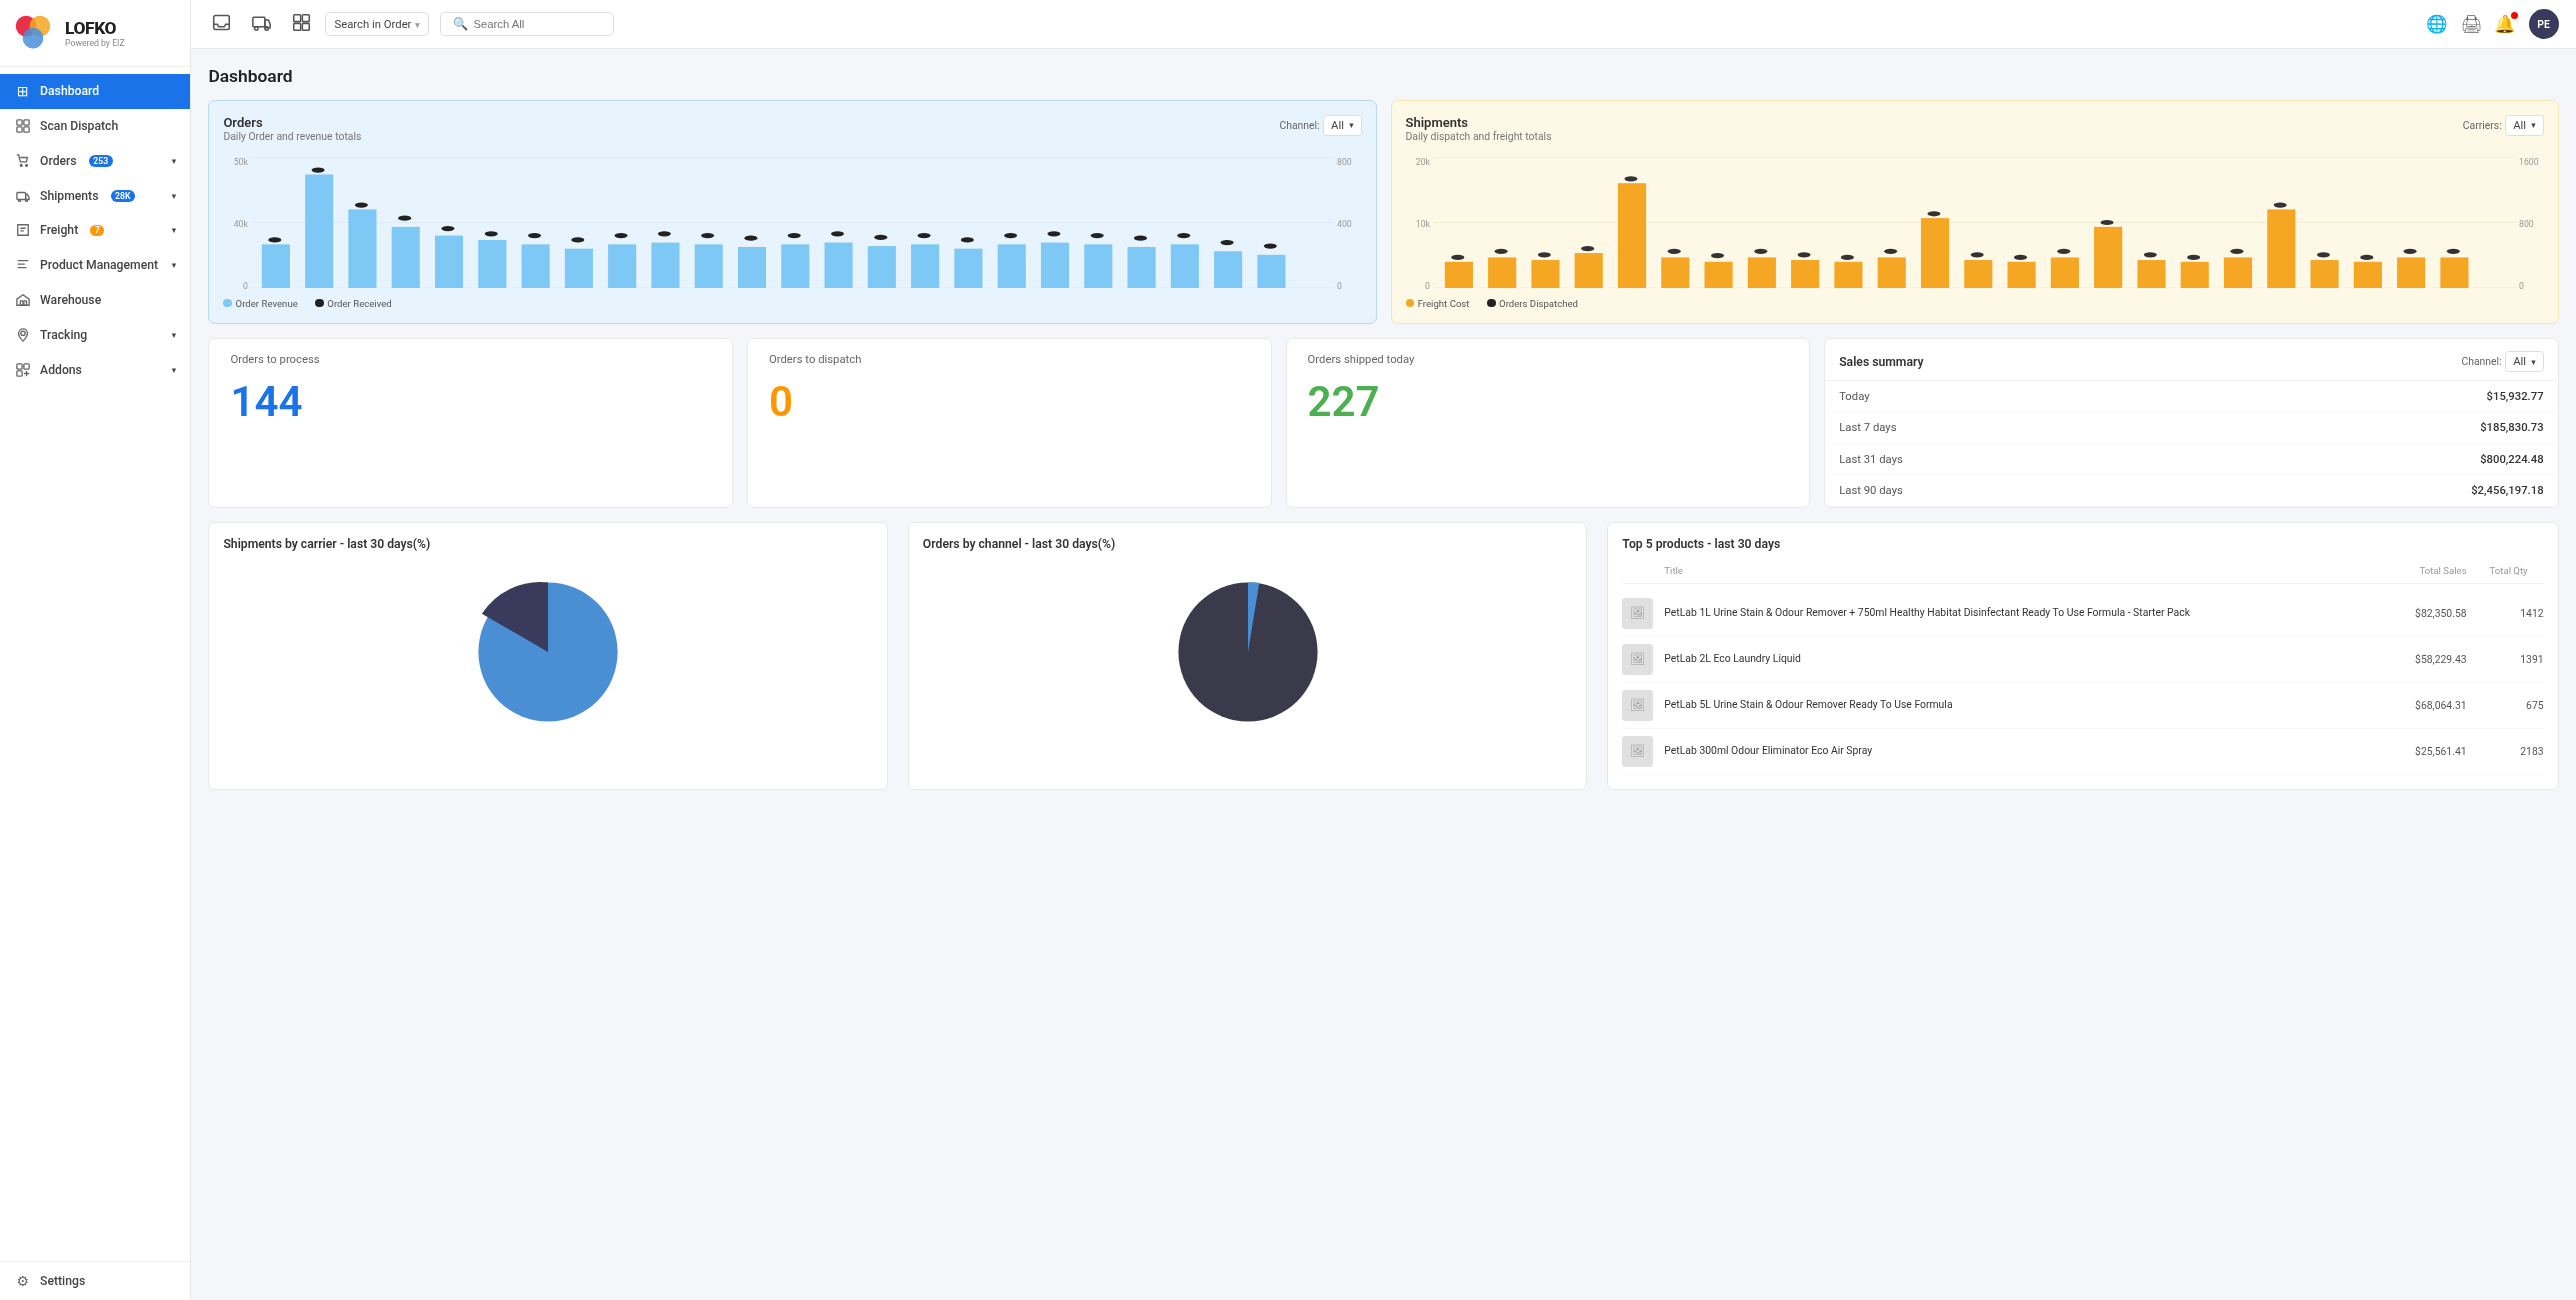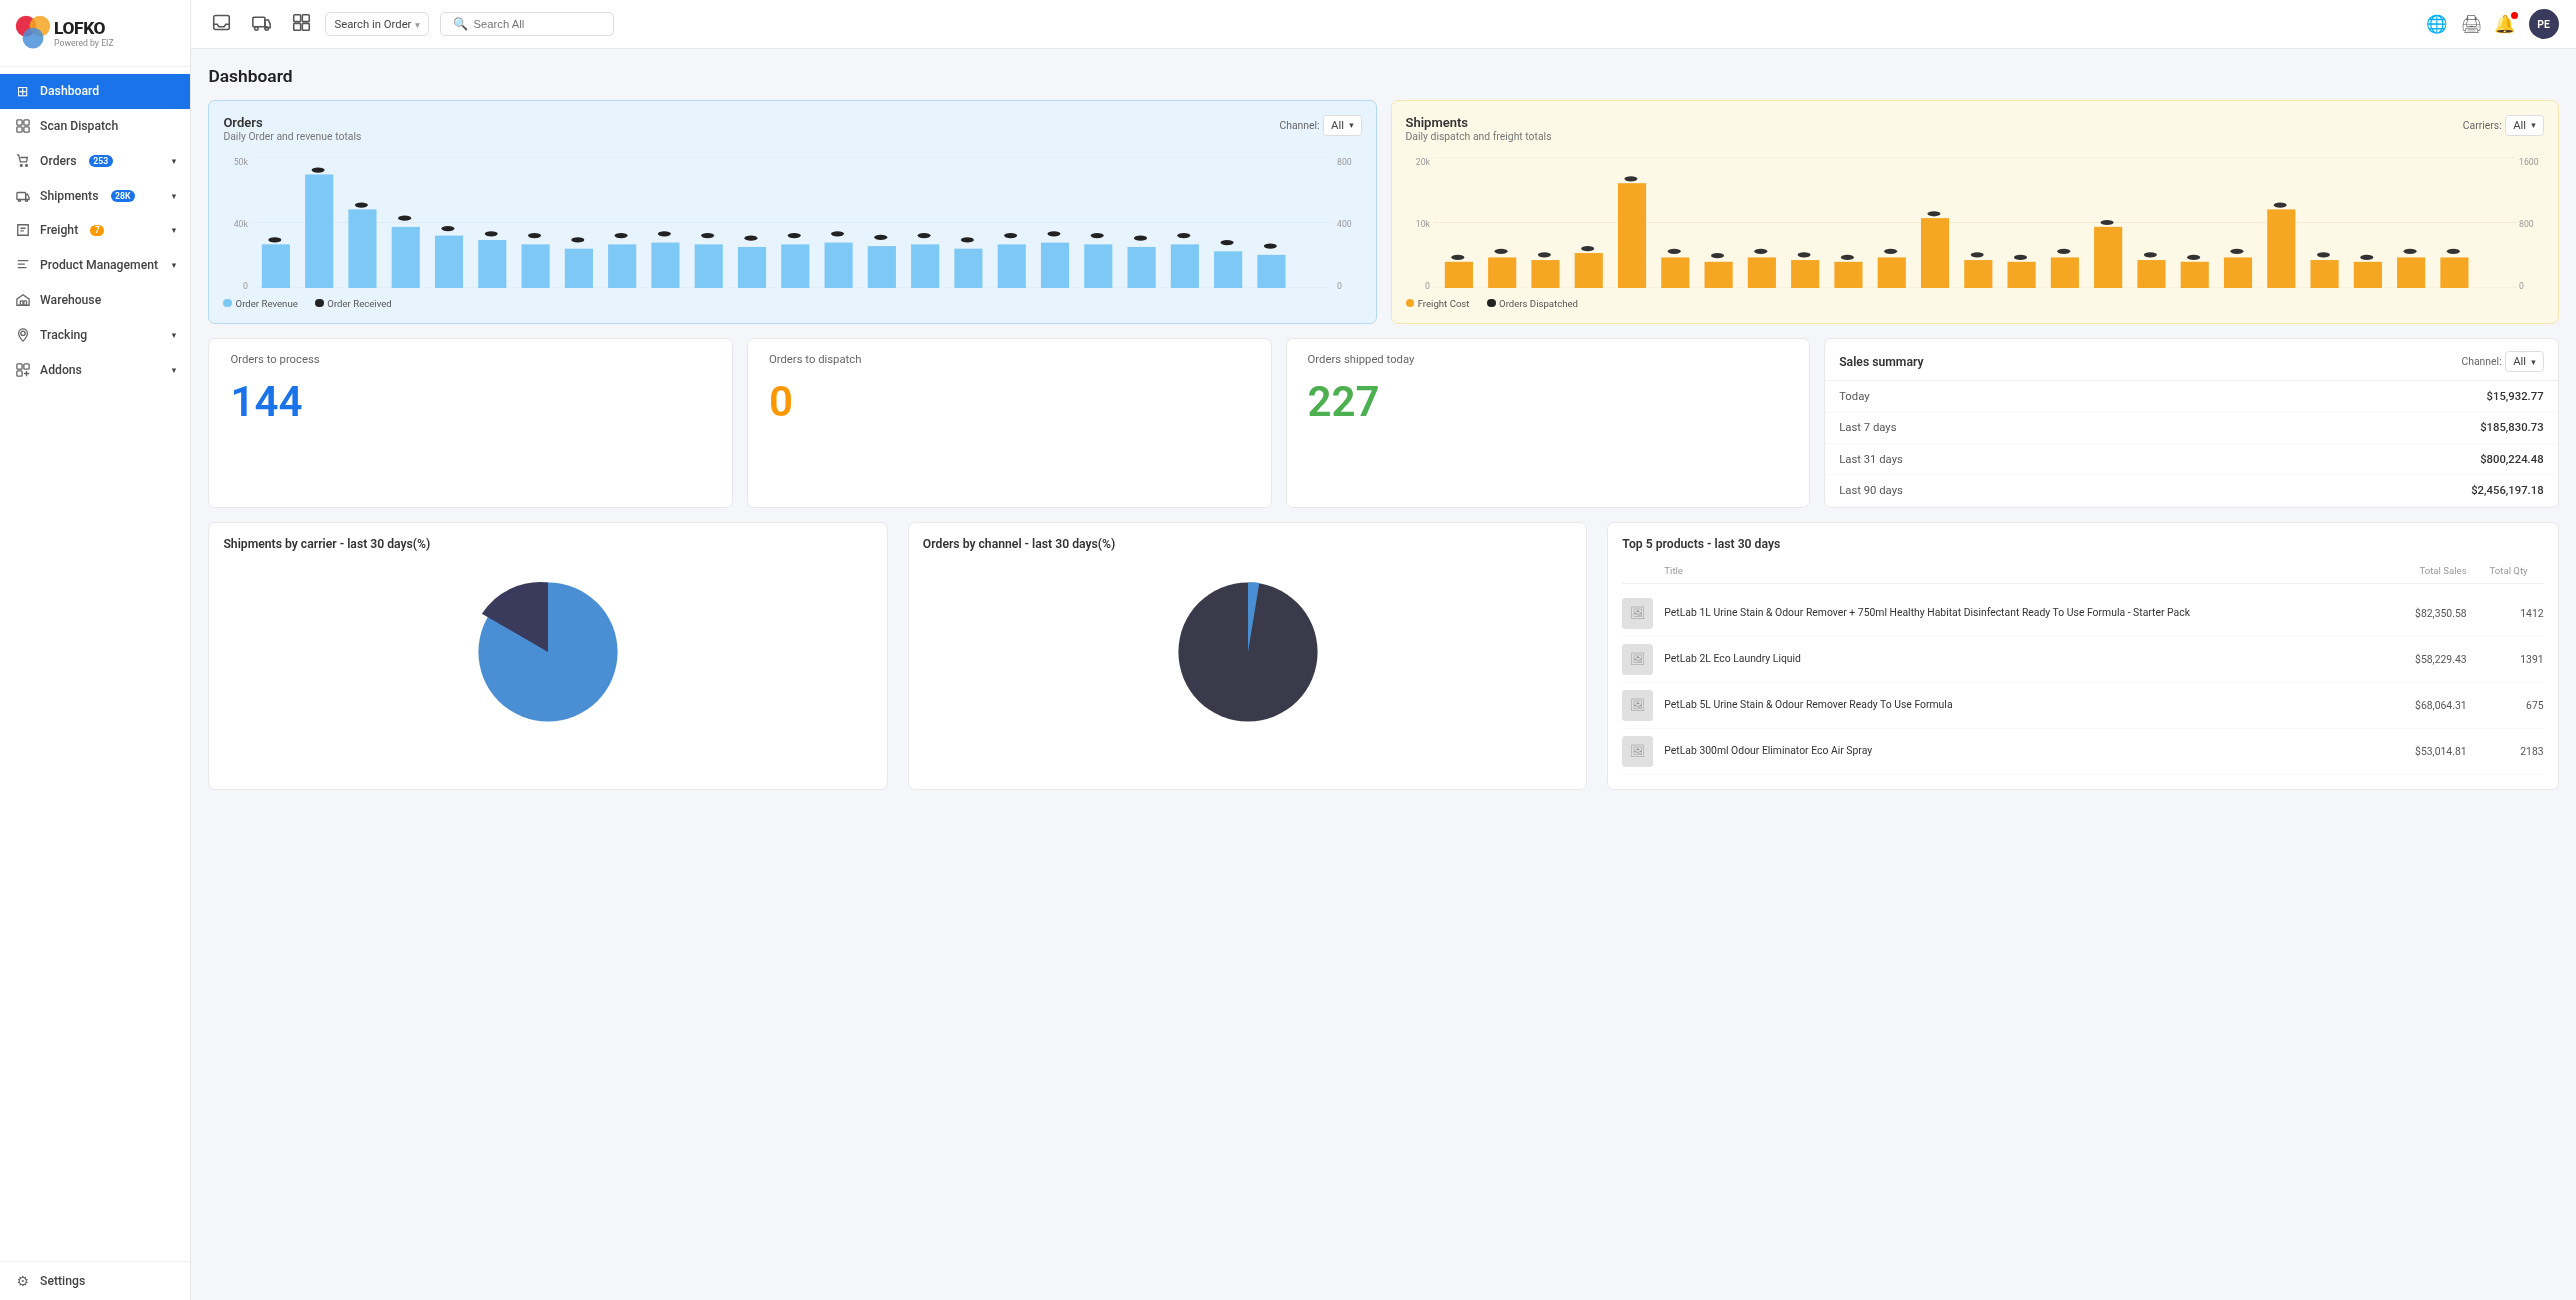--- a/index.html
+++ b/index.html
@@ -1,20 +1,20 @@
 <!DOCTYPE html>
 <html style="font-size:14px"><head>
   <meta charset="utf-8">
   <style>
     * { box-sizing: border-box; margin: 0; padding: 0; }
     body { font-family: -apple-system, BlinkMacSystemFont, 'Segoe UI', Roboto, sans-serif; background: #f5f6fa; display: flex; height: 100vh; overflow: hidden; }
 
     
     .sidebar { width: 191px; background: #fff; border-right: 0.9px solid #e8e8e8; display: flex; flex-direction: column; height: 100vh; overflow-y: auto; flex-shrink: 0; }
-    .sidebar-logo { padding: 14px 14px; display: flex; align-items: center; gap: 2px; border-bottom: 0.9px solid #f0f0f0; }
+    .sidebar-logo { padding: 14px 14px; display: flex; align-items: center; gap: 13px; border-bottom: 0.9px solid #f0f0f0; }
     .logo-icon { width: 38px; height: 38px; }
     .logo-text { display: flex; flex-direction: column; }
     .logo-main { font-size: 17.4px; font-weight: 800; color: #222; letter-spacing: -0.4px; }
     .logo-sub { font-size: 8.7px; color: #888; }
     .sidebar-nav { flex: 1; padding: 7px 0; }
     .nav-item { display: flex; align-items: center; gap: 8.7px; padding: 8.7px 14px; cursor: pointer; color: #444; font-size: 12.2px; font-weight: 500; position: relative; }
     .nav-item.active { background: #1a73e8; color: #fff; border-radius: 0; }
     .nav-item.active .nav-icon { color: #fff; }
     .nav-icon { width: 17.4px; height: 17.4px; display: flex; align-items: center; justify-content: center; color: #666; font-size: 14px; }
     .nav-badge { background: #1a73e8; color: #fff; font-size: 8.7px; padding: 0.9px 4.4px; border-radius: 8.7px; margin-left: 3.5px; font-weight: 600; }
@@ -529,20 +529,20 @@
         </div>
         <div class="product-row">
           <div class="product-thumb">🖼</div>
           <div class="product-name">PetLab 5L Urine Stain &amp; Odour Remover Ready To Use Formula</div>
           <div class="product-sales">$68,064.31</div>
           <div class="product-qty">675</div>
         </div>
         <div class="product-row">
           <div class="product-thumb">🖼</div>
           <div class="product-name">PetLab 300ml Odour Eliminator Eco Air Spray</div>
-          <div class="product-sales">$53,014.81</div>
+          <div class="product-sales">$25,561.41</div>
           <div class="product-qty">2183</div>
         </div>
       </div>
     </div>
   </div>
 </div>
 
 
 </body></html>

